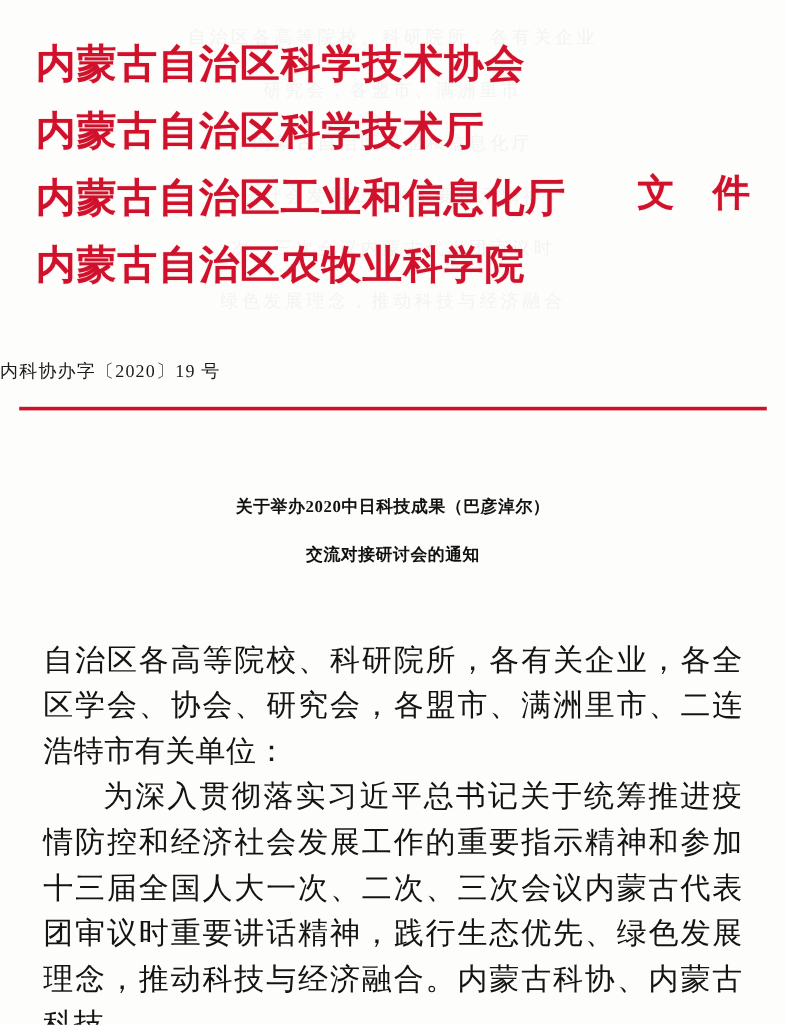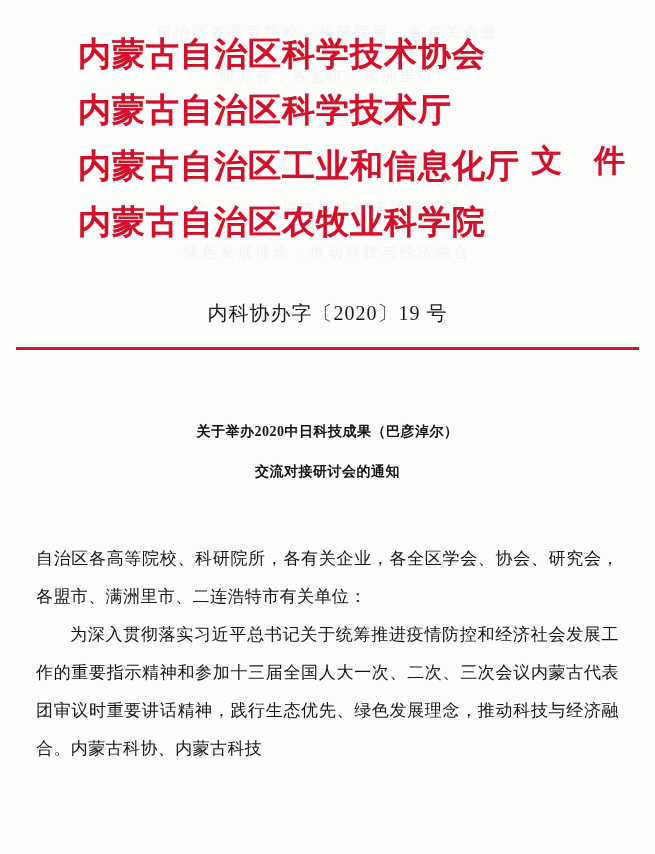--- a/index.html
+++ b/index.html
@@ -35,21 +35,20 @@
     padding-top: 10px;
     filter: blur(0.4px);
     font-family: "Liberation Serif", serif;
   }
   .ghost-line { white-space: nowrap; }
 
   .masthead {
     position: relative;
     padding: 26px 0 0 0;
     z-index: 2;
-    margin-left: 48px;
   }
   .masthead-rows {
     position: relative;
     padding-left: 30px;
     padding-right: 12px;
   }
   .mast-line {
     color: #d0112b;
     font-weight: bold;
     font-size: 33px;
@@ -66,23 +65,23 @@
     color: #d0112b;
     font-weight: bold;
     font-size: 31px;
     letter-spacing: 12px;
     font-family: "Liberation Serif", "DejaVu Serif", serif;
     text-shadow: 0 0 1px rgba(208,17,43,0.45);
   }
 
   .doc-number {
     margin-top: 50px;
-    text-align: center;
+    text-align: left;
     color: #1a1a1a;
-    font-size: 20px;
+    font-size: 15px;
     letter-spacing: 1px;
     position: relative;
     z-index: 2;
   }
 
   .red-rule {
     margin: 20px 16px 0 16px;
     height: 2.5px;
     background: #d0112b;
     position: relative;
@@ -103,21 +102,21 @@
     letter-spacing: 0.5px;
   }
 
   .body-block {
     margin-top: 48px;
     padding: 0 36px;
     position: relative;
     z-index: 2;
   }
   .body-para {
-    font-size: 17px;
+    font-size: 25px;
     line-height: 38px;
     color: #141414;
     text-align: justify;
     letter-spacing: 0.4px;
   }
   .indent { text-indent: 2em; }
 </style>
 </head>
 <body>
 

